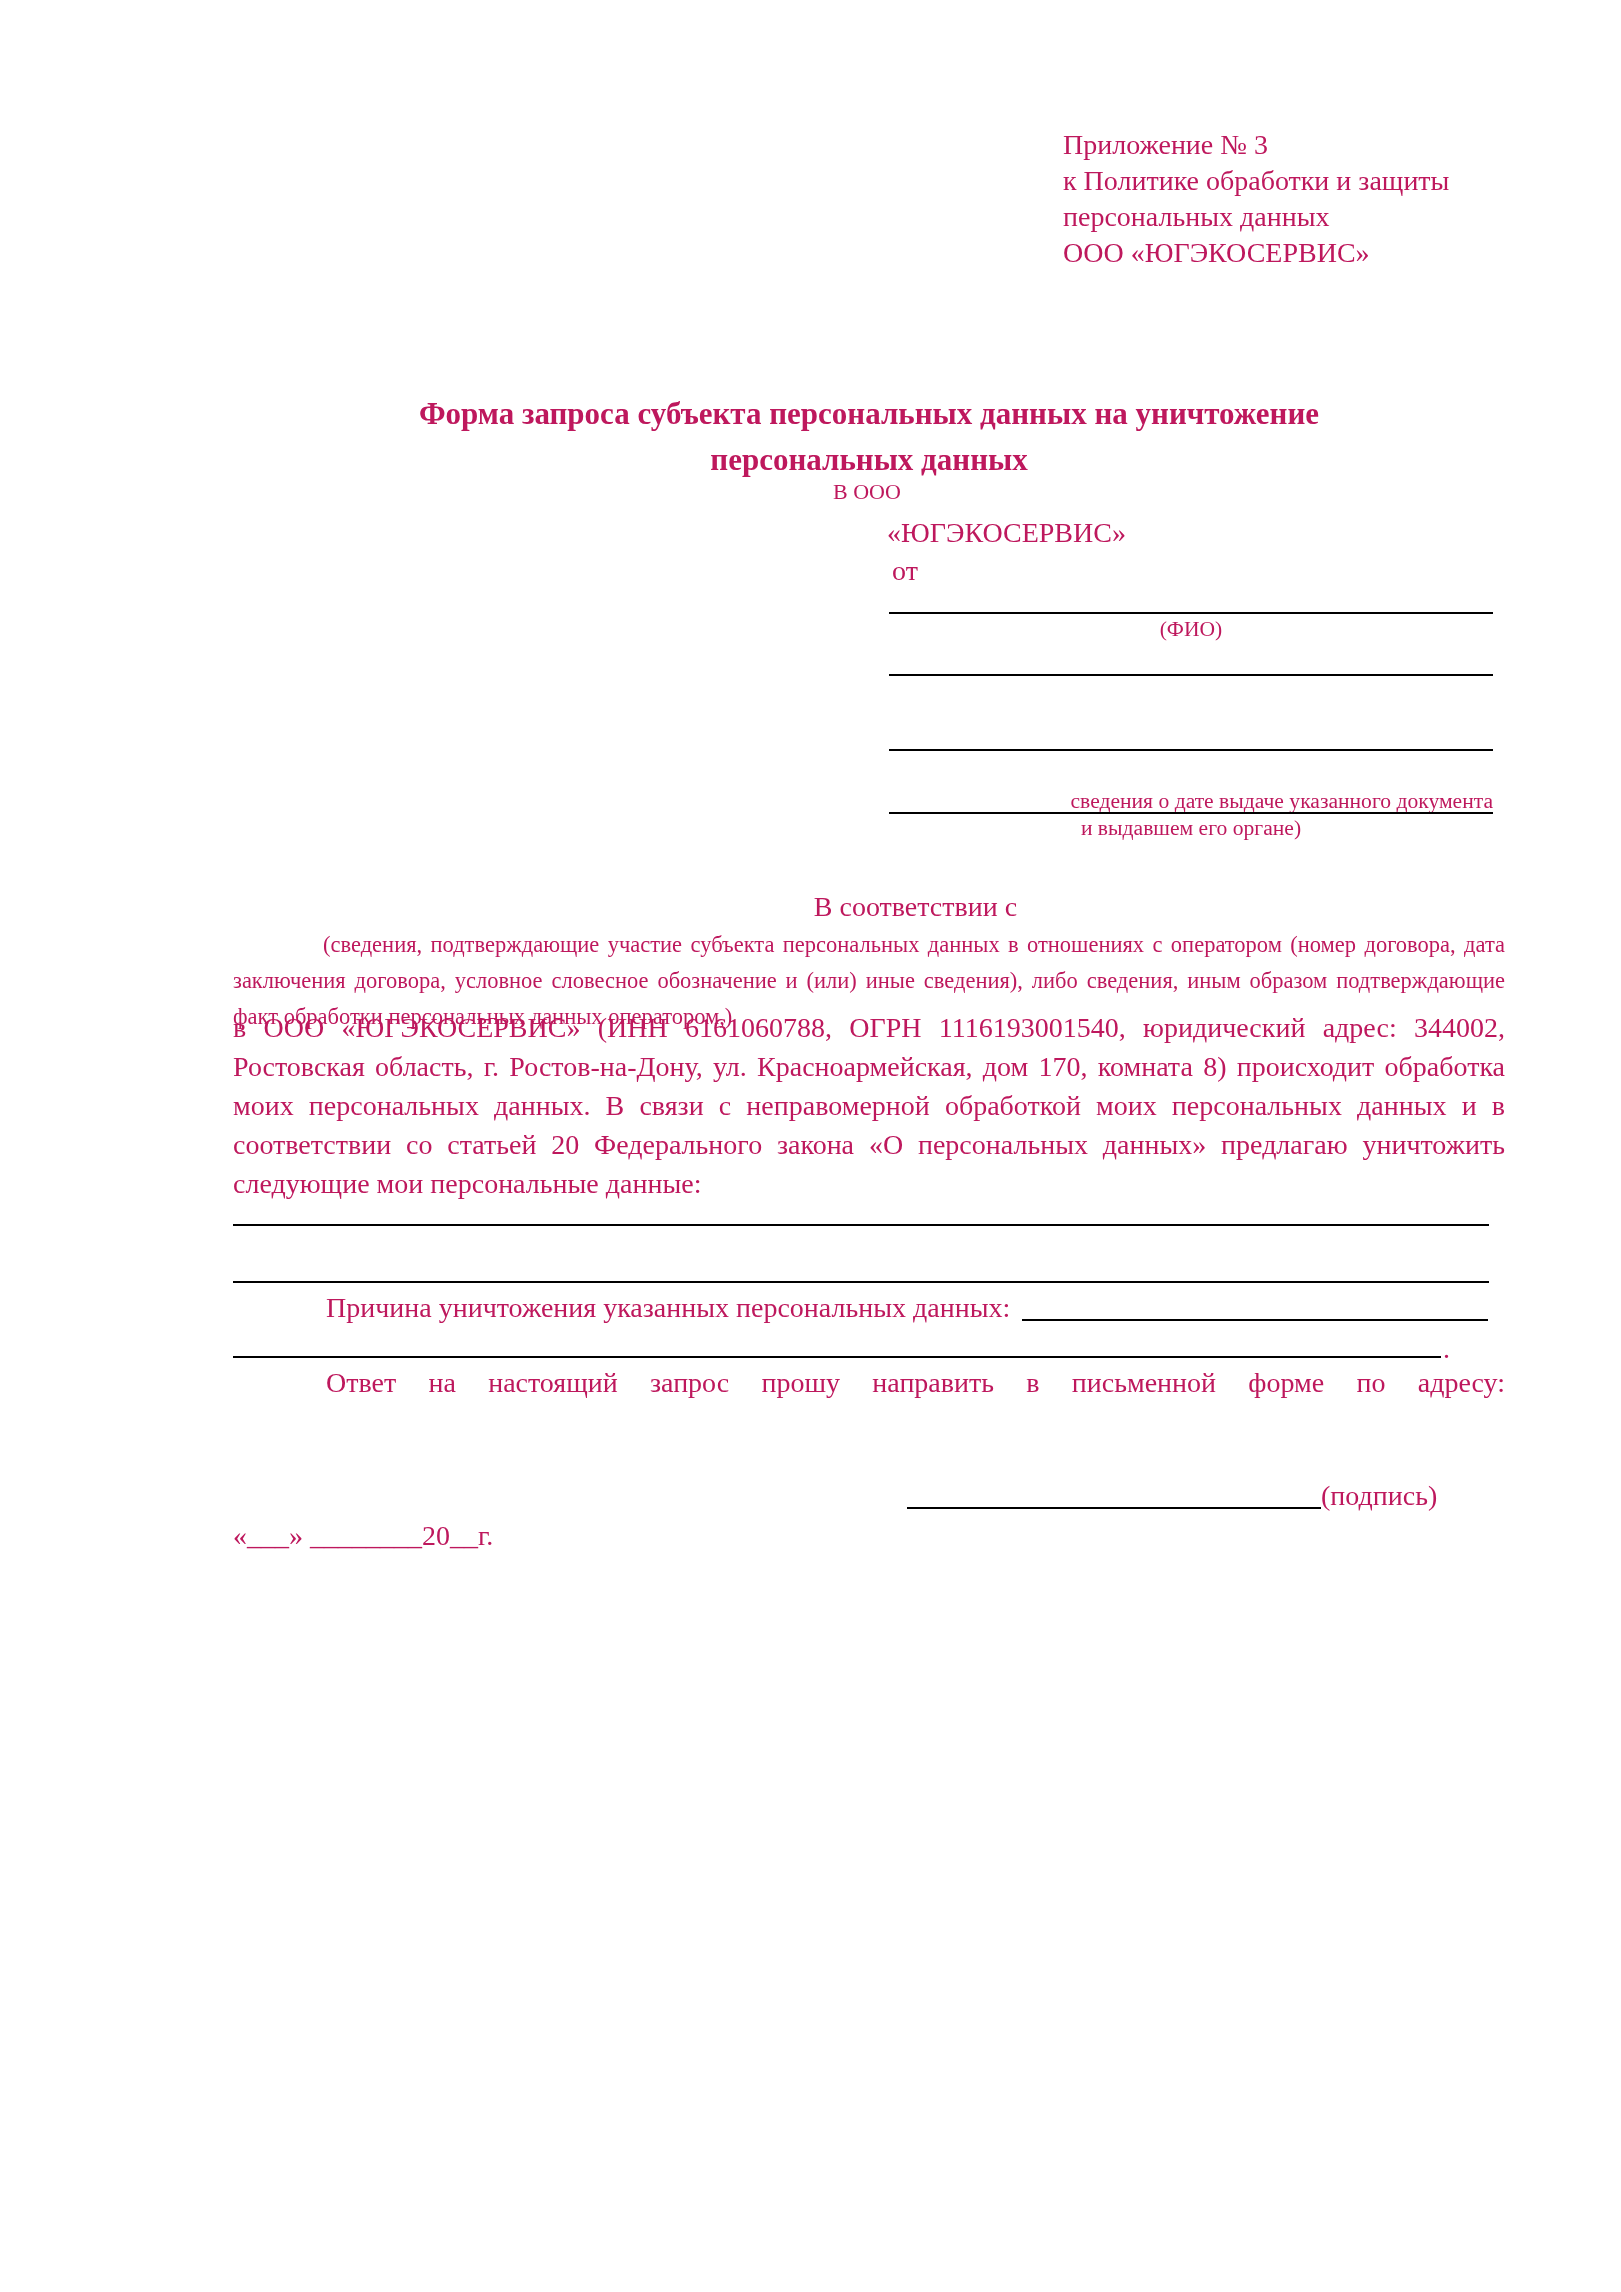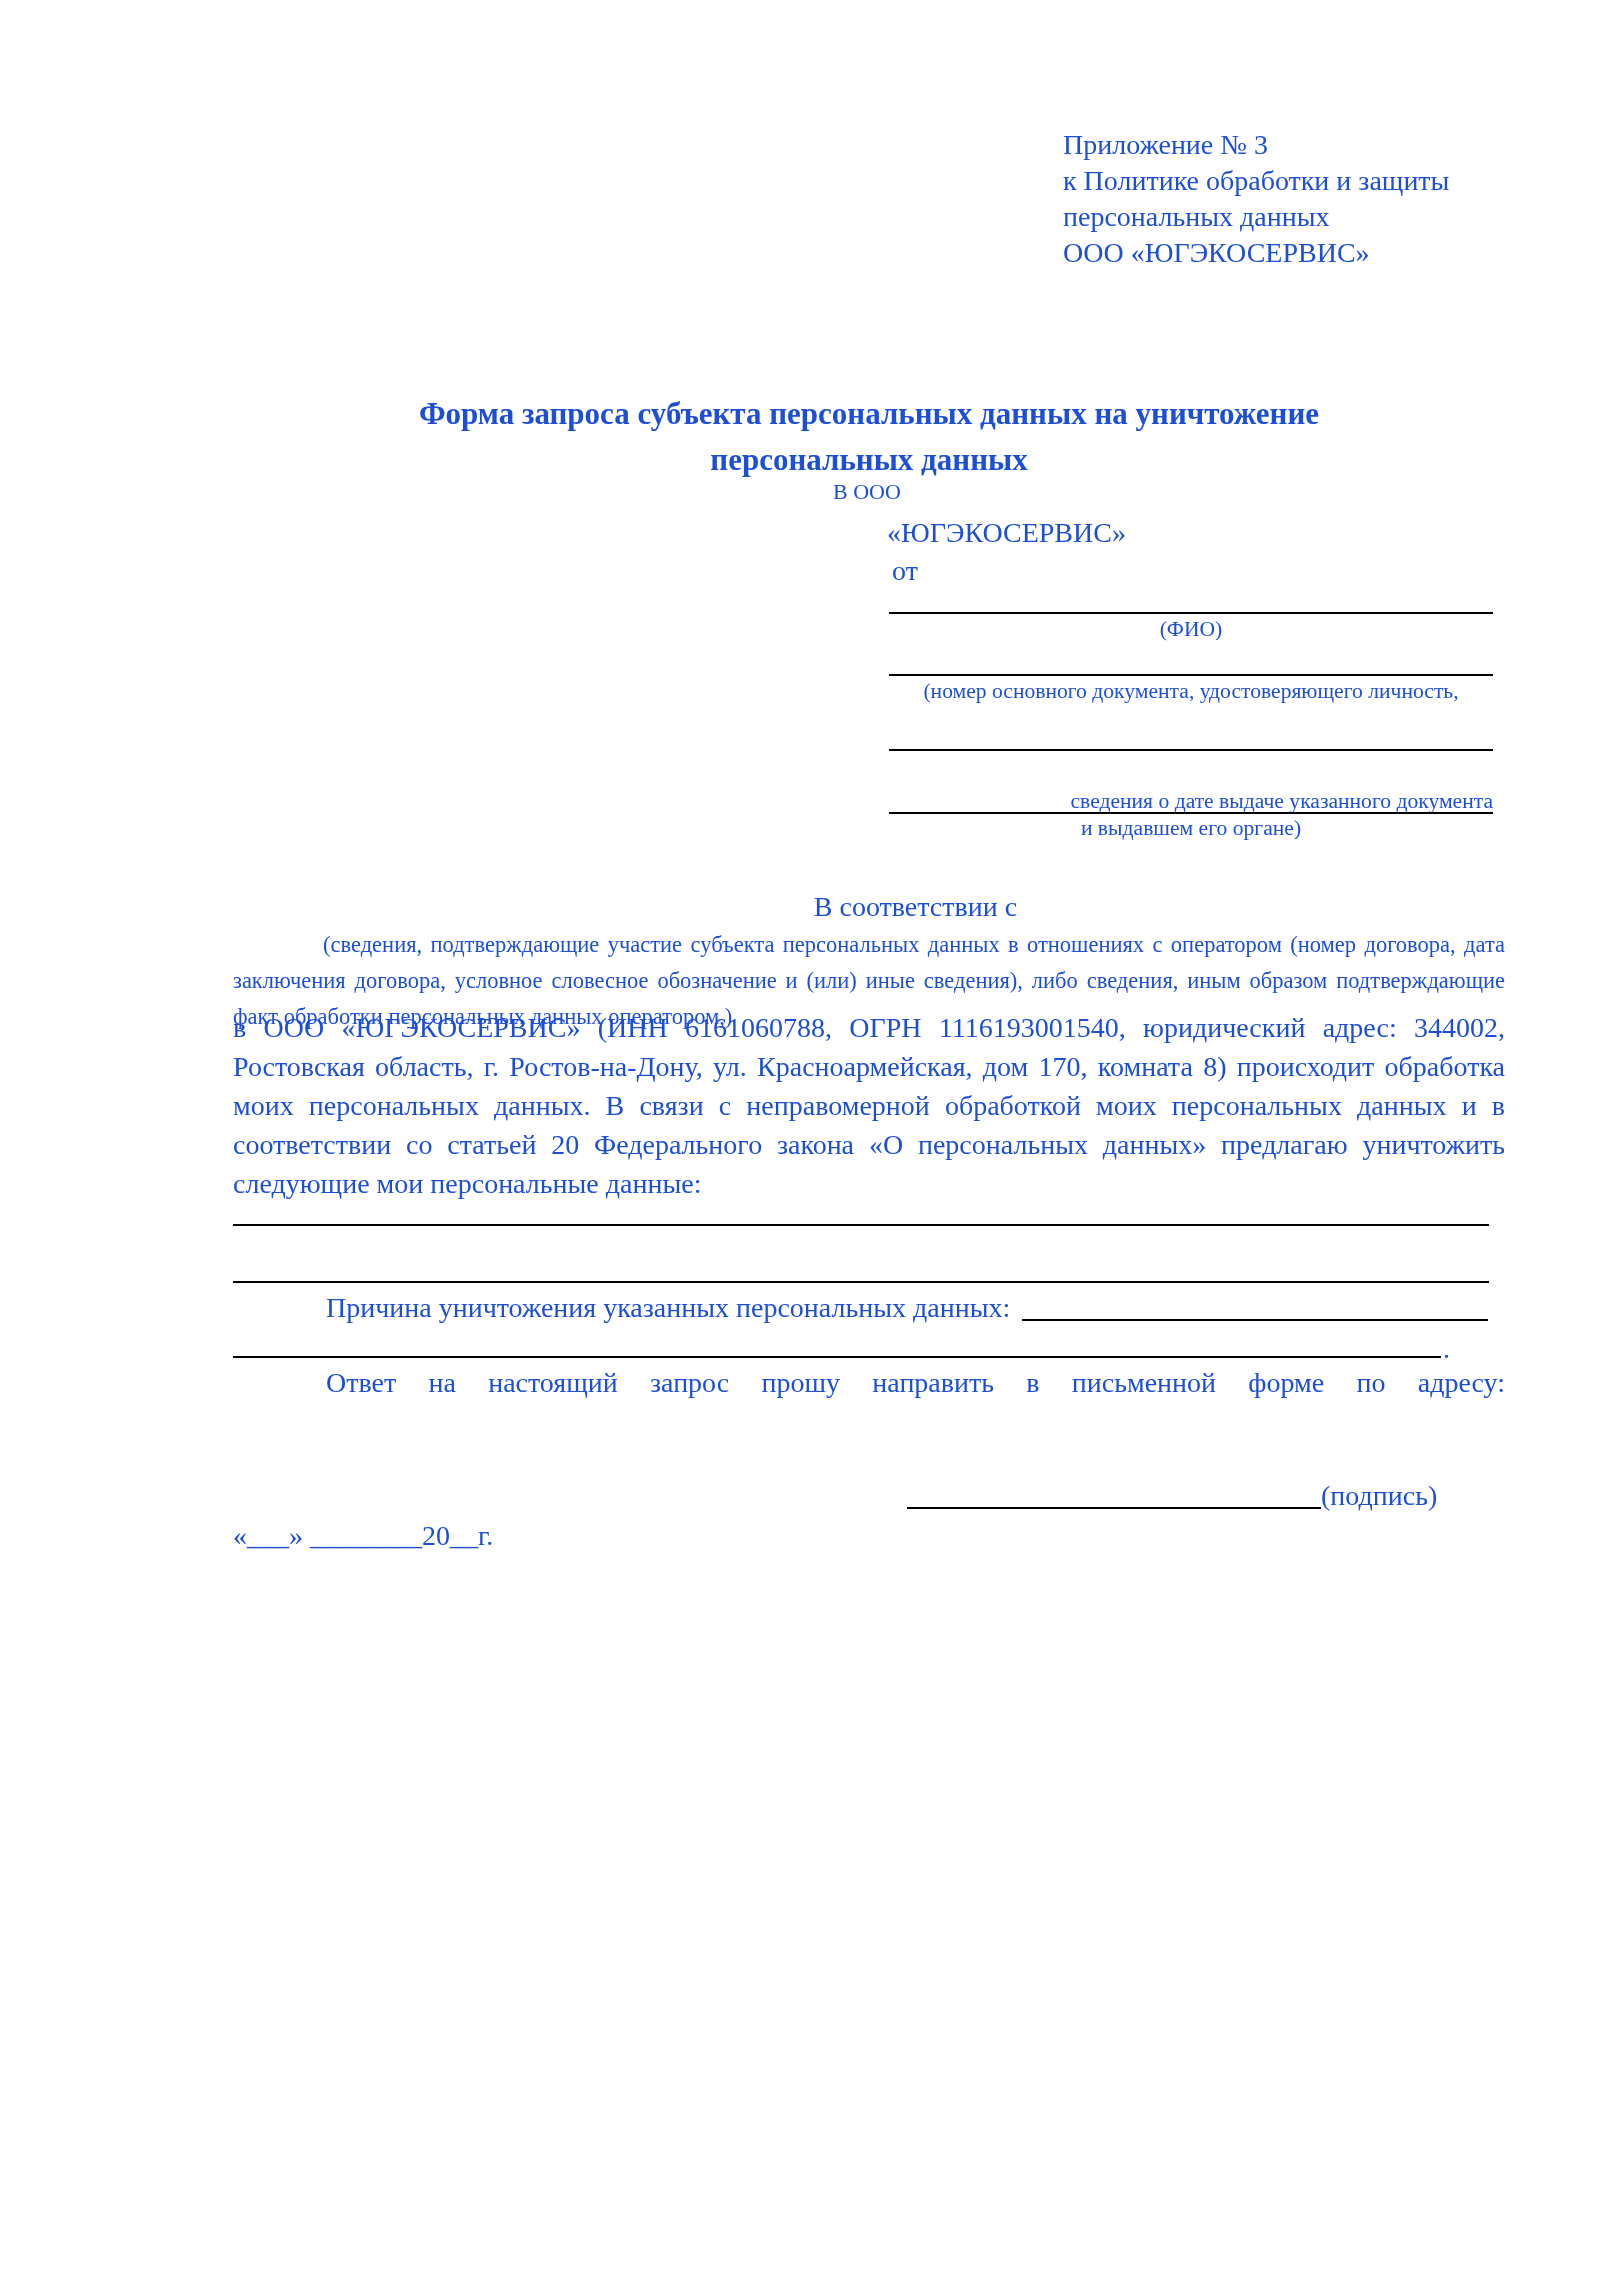--- a/index.html
+++ b/index.html
@@ -1,19 +1,19 @@
 <!DOCTYPE html>
 <html lang="ru"><head>
 <meta charset="utf-8">
 <style>
   html,body{margin:0;padding:0;background:#ffffff;}
   .page{
     position:relative;
     width:1621px;height:2293px;
-    background:#ffffff;color:#1d4ed8;
+    background:#ffffff;color:#be185d;
     font-family:"Liberation Serif","DejaVu Serif",serif;
     overflow:hidden;
   }
   .abs{position:absolute;}
   .body-size{font-size:28px;line-height:39px;}
   .appendix{left:1063px;top:127px;font-size:28px;line-height:36px;white-space:nowrap;}
   .title{left:233px;top:391px;width:1272px;text-align:center;font-weight:bold;font-size:31px;line-height:46px;}
   .to-prefix{left:833px;top:479px;font-size:22px;}
   .org-name{left:887px;top:517px;font-size:28px;}
   .from-label{left:892px;top:555px;font-size:28px;}
@@ -51,21 +51,20 @@
   </div>
 
   <div class="abs to-prefix">В ООО</div>
   <div class="abs org-name">«ЮГЭКОСЕРВИС»</div>
   <div class="abs from-label">от</div>
 
   <div class="rule" style="left:889px;top:612px;width:604px;"></div>
   <div class="caption" style="top:617px;">(ФИО)</div>
 
   <div class="rule" style="left:889px;top:674px;width:604px;"></div>
-  <div class="caption" style="top:679px;">(номер основного документа, удостоверяющего личность,</div>
 
   <div class="rule" style="left:889px;top:749px;width:604px;"></div>
   <div class="caption" style="top:789px;text-align:right;">сведения о дате выдаче указанного документа</div>
 
   <div class="rule" style="left:889px;top:812px;width:604px;"></div>
   <div class="caption" style="top:816px;">и выдавшем его органе)</div>
 
   <div class="abs accordance">
     <span>В соответствии с</span>
     <span class="blank"></span>

